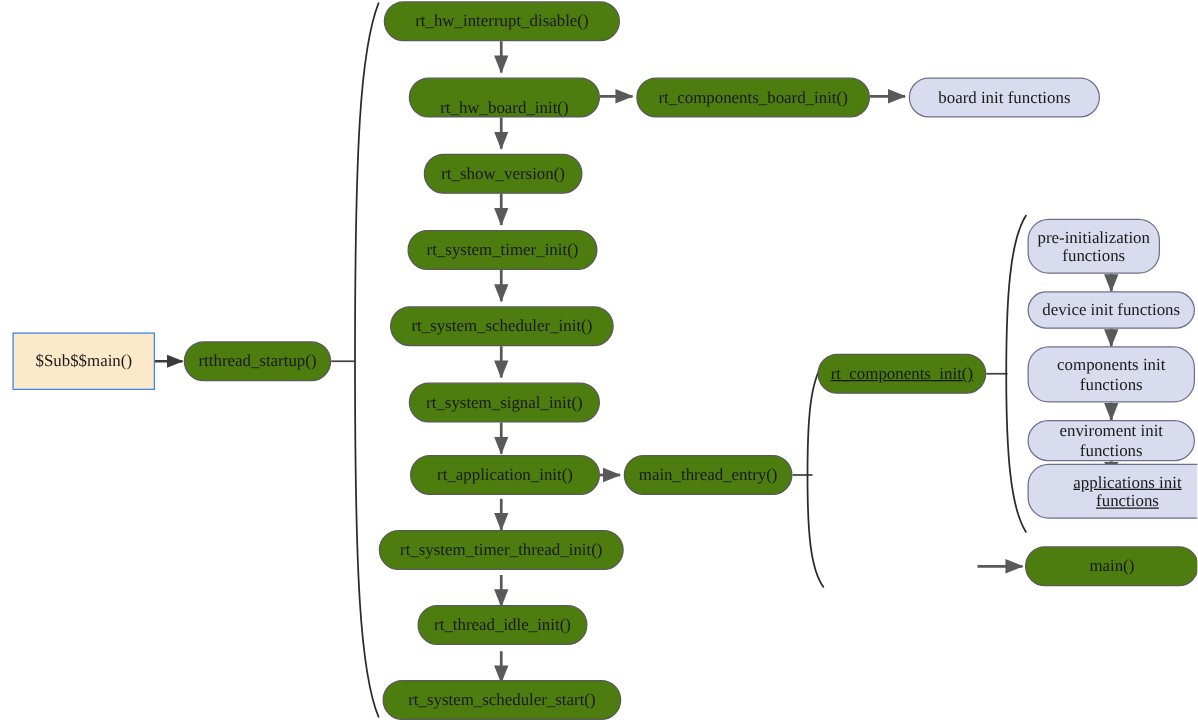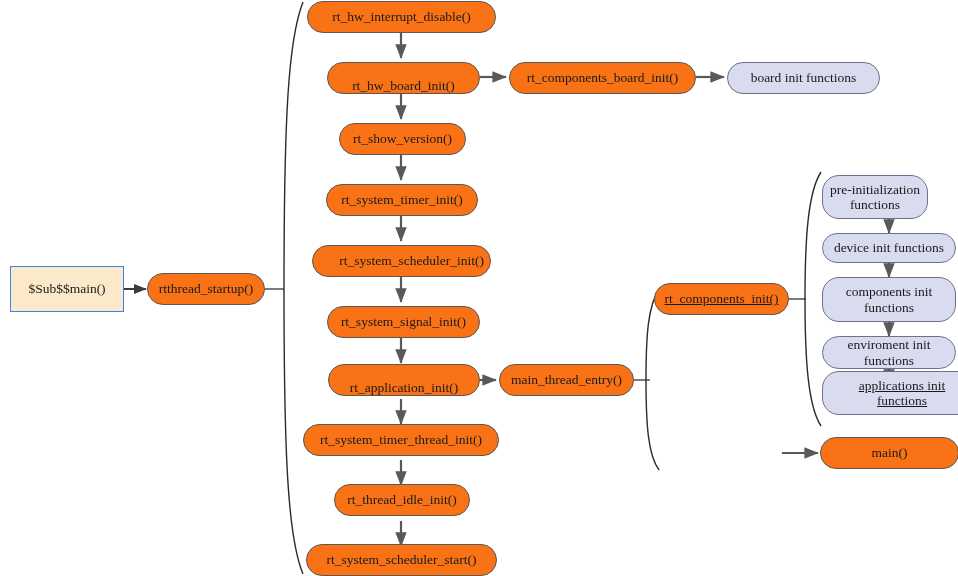--- a/index.html
+++ b/index.html
@@ -28,21 +28,21 @@
     position: absolute;
     box-sizing: border-box;
     display: flex;
     align-items: center;
     justify-content: center;
     text-align: center;
     font-size: 13.5px;
     color: #1a1a1a;
     line-height: 1.12;
     z-index: 2;
-    background: #f97316;
+    background: #4d7c0f;
   }
   .node.rounded {
     border: 1px solid #595959;
     border-radius: 17px;
   }
   .node.blue {
     background: #d9dcef;
     border: 1px solid #6f6f8c;
     border-radius: 17px;
   }
@@ -127,29 +127,29 @@
   </div>
 
   <div class="node rounded" style="left:339px; top:123px; width:127px; height:32px;">
     <span class="lbl">rt_show_version()</span>
   </div>
 
   <div class="node rounded" style="left:326px; top:184px; width:152px; height:32px;">
     <span class="lbl">rt_system_timer_init()</span>
   </div>
 
-  <div class="node rounded" style="left:312px; top:245px; width:179px; height:32px;justify-content:flex-end;">
+  <div class="node rounded" style="left:312px; top:245px; width:179px; height:32px;">
     <span class="lbl">rt_system_scheduler_init()</span>
   </div>
 
   <div class="node rounded" style="left:327px; top:306px; width:153px; height:32px;">
     <span class="lbl">rt_system_signal_init()</span>
   </div>
 
-  <div class="node rounded" style="left:328px; top:364px; width:152px; height:32px;align-items:flex-end;">
+  <div class="node rounded" style="left:328px; top:364px; width:152px; height:32px;">
     <span class="lbl">rt_application_init()</span>
   </div>
 
   <div class="node rounded" style="left:303px; top:424px; width:196px; height:32px;">
     <span class="lbl">rt_system_timer_thread_init()</span>
   </div>
 
   <div class="node rounded" style="left:334px; top:484px; width:136px; height:32px;">
     <span class="lbl">rt_thread_idle_init()</span>
   </div>

